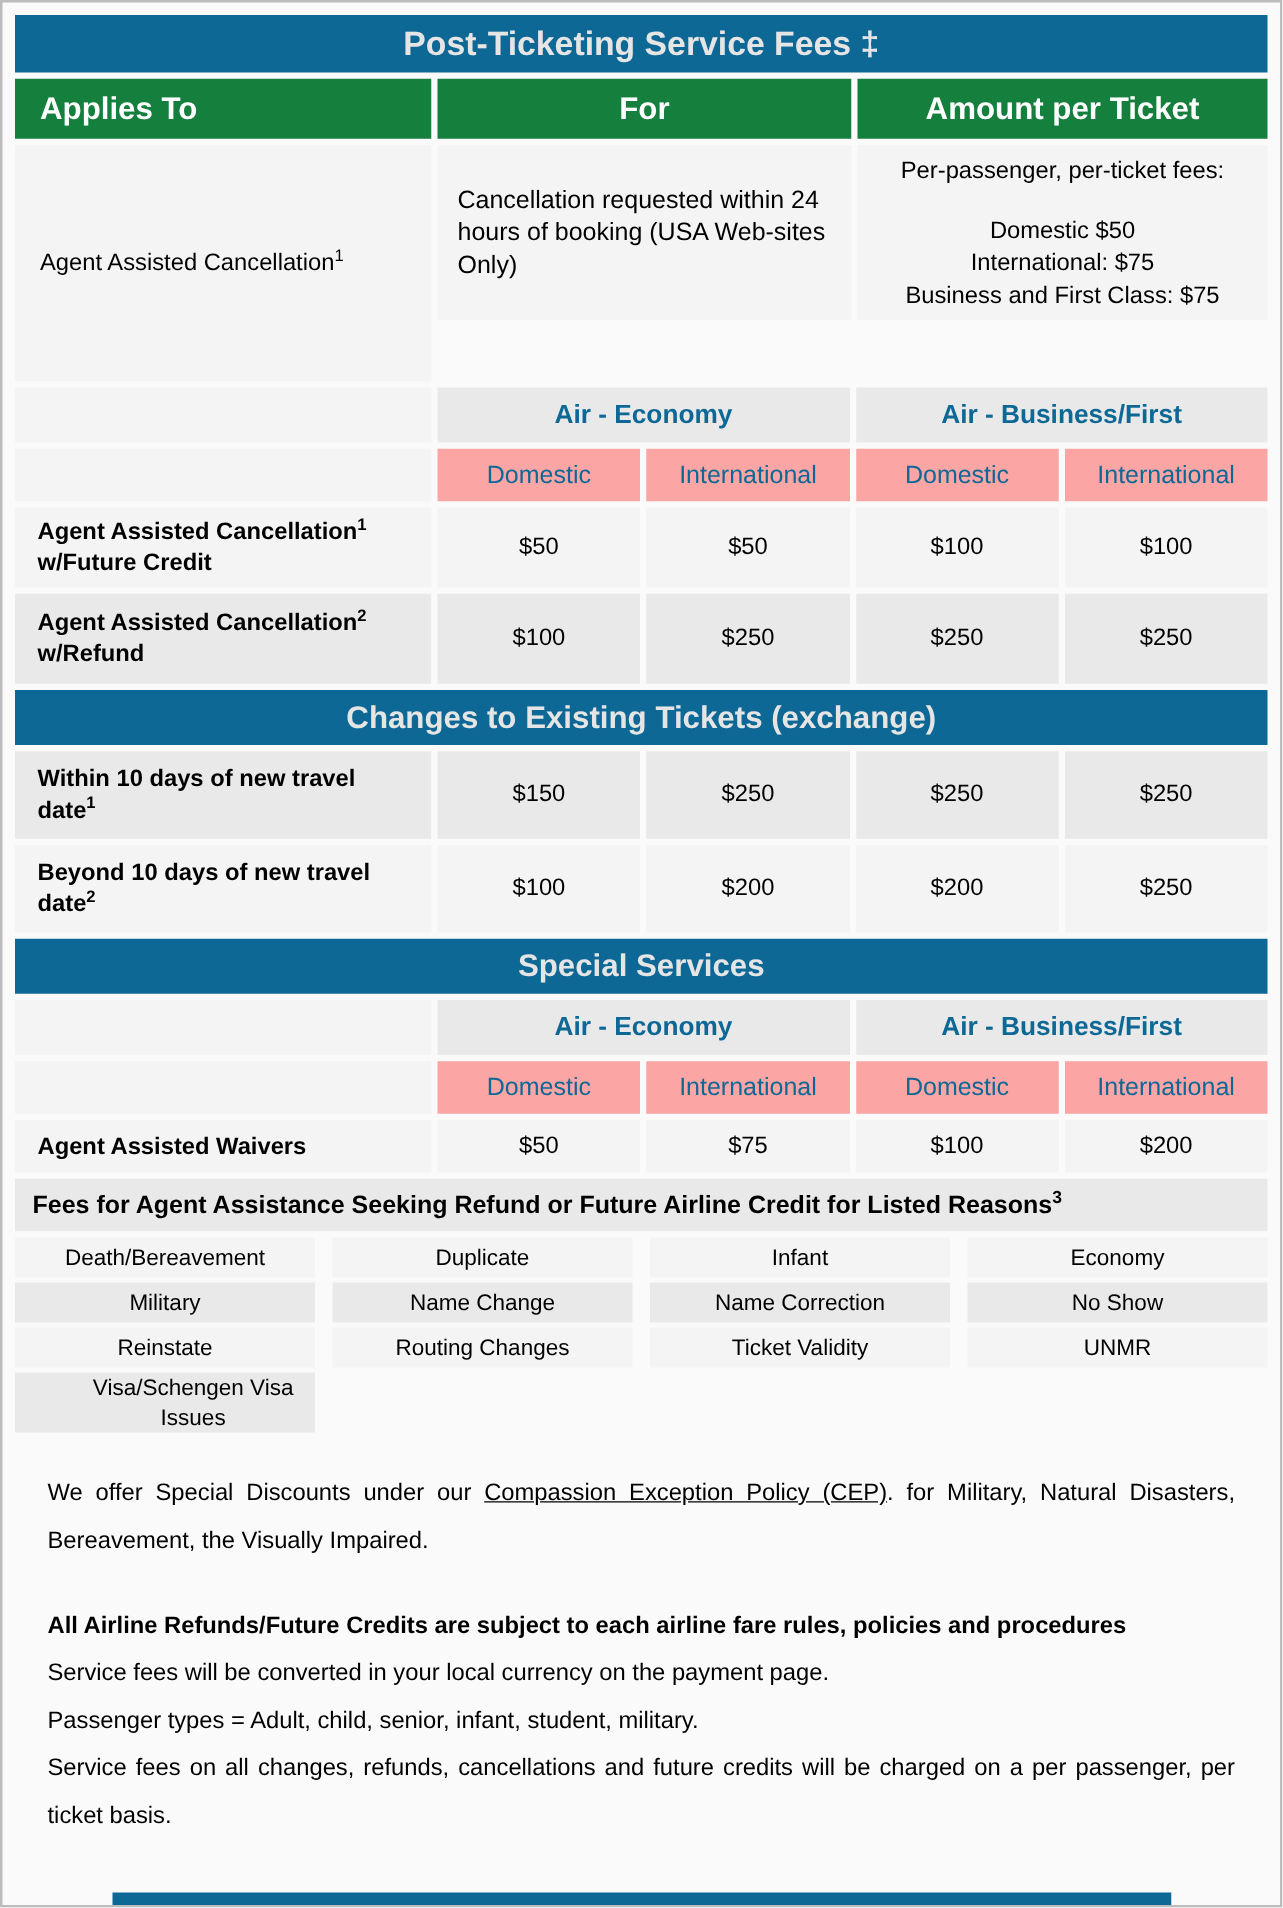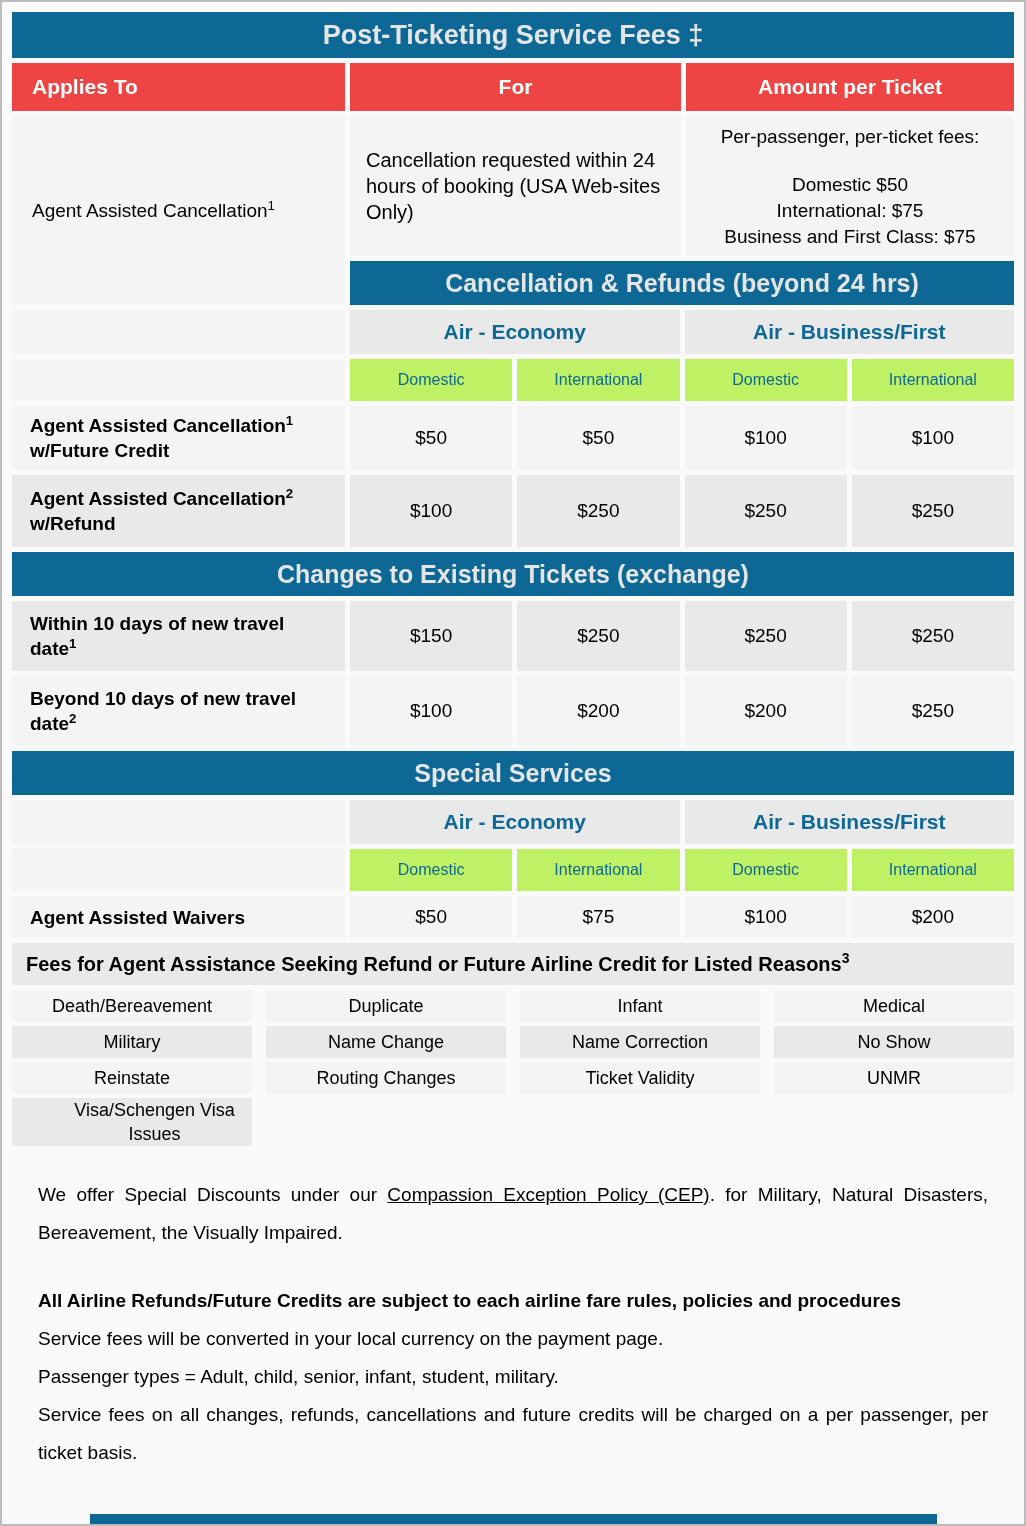--- a/index.html
+++ b/index.html
@@ -2,38 +2,38 @@
 <html><head>
 <meta charset="utf-8">
 <style>
   html,body{margin:0;padding:0;background:#ffffff;}
   body{width:1026px;font-family:"Liberation Sans","DejaVu Sans",sans-serif;color:#000;}
   .frame{box-sizing:border-box;width:1026px;height:1526px;border:2px solid #bcbcbc;
          background:#fafafa;padding:10px;overflow:hidden;position:relative;}
   .bar{background:#0d6896;color:#e5e5e5;font-weight:bold;display:flex;align-items:center;justify-content:center;text-align:center;}
   .title-bar{height:46px;font-size:27px;margin-bottom:5px;}
   .section-bar{font-size:25px;}
-  .colhead{background:#ef4444;color:#fff;font-weight:bold;font-size:21px;display:flex;align-items:center;justify-content:center;text-align:right;}
+  .colhead{background:#15803d;color:#fff;font-weight:bold;font-size:25px;display:flex;align-items:center;justify-content:center;text-align:right;}
   .colhead.left{justify-content:flex-start;padding-left:20px;}
   .grid{display:grid;gap:5px;margin-bottom:5px;}
   .gridA{grid-template-columns:333px 331px 1fr;grid-template-rows:48px 140px 44px;}
   .gridB{grid-template-columns:333px 1fr 1fr 1fr 1fr;
          grid-template-rows:44px 42px 64px 72px 44px 70px 70px 44px 44px 42px 42px;}
   .cell{display:flex;align-items:center;}
   .lt{background:#f4f4f4;}
   .dk{background:#e9e9e9;}
   .rowspan2{grid-row:span 2;}
   .span2{grid-column:span 2;}
   .full{grid-column:1/-1;}
   .leftcell{padding-left:20px;font-size:19px;}
   .midcell{padding:0 16px;font-size:20px;line-height:26px;text-align:left;}
   .amountcell{flex-direction:column;justify-content:flex-start;padding-top:8px;font-size:19px;line-height:26px;text-align:center;}
   .amount-gap{height:22px;}
   .subhead{background:#e9e9e9;color:#0d6896;font-weight:bold;font-size:21px;justify-content:center;}
-  .subcol{background:#bef264;color:#0d6896;font-size:16px;justify-content:center;}
+  .subcol{background:#fca5a5;color:#0d6896;font-size:20px;justify-content:center;}
   .labelcell{padding:0 18px;font-weight:bold;font-size:19px;line-height:25px;}
   .val{justify-content:center;font-size:19px;}
   sup{font-size:70%;line-height:0;}
   .fees-note{min-height:42px;font-weight:bold;font-size:20px;padding-left:14px;margin-bottom:5px;display:flex;align-items:center;background:#e9e9e9;}
   .gridR{display:grid;grid-template-columns:repeat(4,1fr);gap:4px 14px;margin-bottom:0;}
   .reason{justify-content:center;text-align:center;font-size:18px;min-height:32px;line-height:24px;}
   .reason.tall{min-height:48px;padding-left:45px;}
   .blank{background:transparent;}
   .notes{padding:30px 26px 0;font-size:19px;line-height:38px;}
   .notes p{margin:0;}
@@ -61,21 +61,20 @@
     <div class="cell lt midcell">
       <div>Cancellation requested within 24 hours of booking (USA Web-sites Only)</div>
     </div>
     <div class="cell lt amountcell">
       <div>Per-passenger, per-ticket fees:</div>
       <div class="amount-gap"></div>
       <div>Domestic $50</div>
       <div>International: $75</div>
       <div>Business and First Class: $75</div>
     </div>
-    <div class="bar section-bar span2">Cancellation &amp; Refunds (beyond 24 hrs)</div>
   </div>
 
   <div class="grid gridB">
 
     <div class="cell lt blankcell"></div>
     <div class="cell subhead span2">Air - Economy</div>
     <div class="cell subhead span2">Air - Business/First</div>
 
     <div class="cell lt"></div>
     <div class="cell subcol">Domestic</div>
@@ -137,21 +136,21 @@
   </div>
 
   <div class="fees-note">
     <div><span>Fees for Agent Assistance Seeking Refund or Future Airline Credit for Listed Reasons</span><sup>3</sup></div>
   </div>
 
   <div class="gridR">
     <div class="cell lt reason">Death/Bereavement</div>
     <div class="cell lt reason">Duplicate</div>
     <div class="cell lt reason">Infant</div>
-    <div class="cell lt reason">Medical</div>
+    <div class="cell lt reason">Economy</div>
     <div class="cell dk reason">Military</div>
     <div class="cell dk reason">Name Change</div>
     <div class="cell dk reason">Name Correction</div>
     <div class="cell dk reason">No Show</div>
     <div class="cell lt reason">Reinstate</div>
     <div class="cell lt reason">Routing Changes</div>
     <div class="cell lt reason">Ticket Validity</div>
     <div class="cell lt reason">UNMR</div>
     <div class="cell dk reason tall">Visa/Schengen Visa Issues</div>
     <div class="cell blank"></div>

